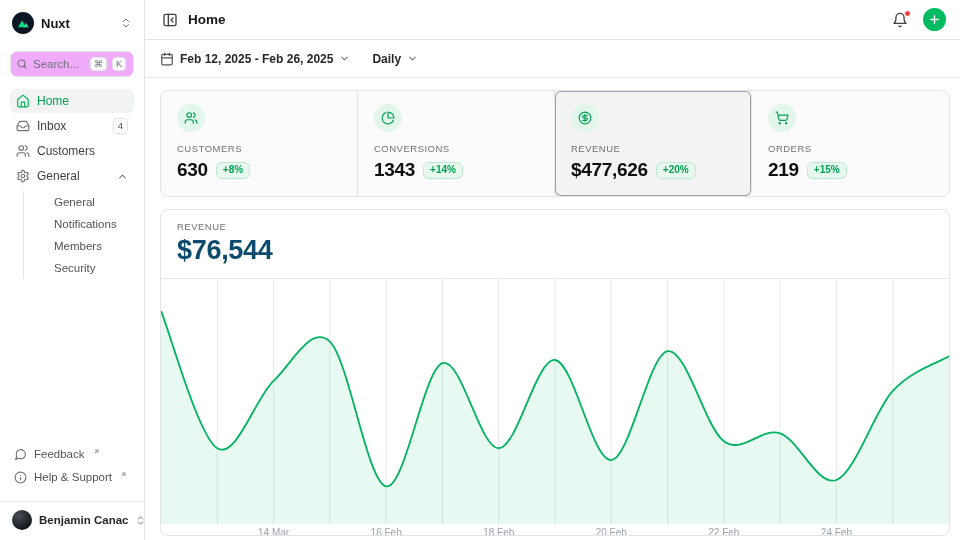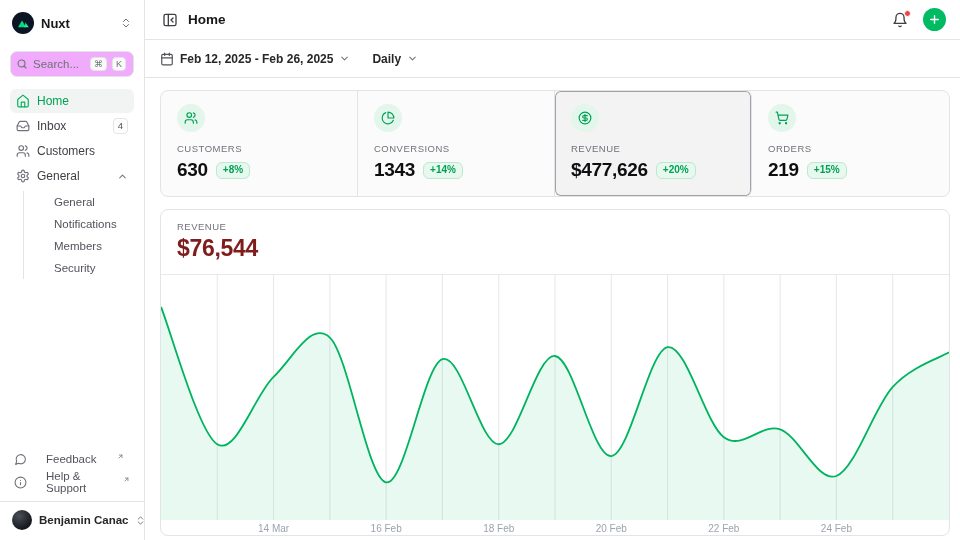--- a/index.html
+++ b/index.html
@@ -54,21 +54,21 @@
   .nav-trail { margin-left:auto; color:#71717a; }
 
   .sub-list { margin:2px 0 0 13px; border-left:1px solid #e4e4e7; padding-left:16px; }
   .sub-item {
     height:22px; display:flex; align-items:center; padding-left:14px;
     font-size:11.5px; color:#52525b; cursor:pointer;
   }
 
   .sidebar-footer { margin-top:auto; display:flex; flex-direction:column; gap:1px; }
   .footer-item {
-    height:22px; display:flex; align-items:center; gap:19px; padding:0 4px;
+    height:22px; display:flex; align-items:flex-start; gap:7px; padding:0 4px;
     font-size:11.5px; color:#52525b; cursor:pointer;
   }
   .footer-item .icon { color:#71717a; }
   .ext-arrow { color:#a1a1aa; margin-left:1px; margin-bottom:6px; }
 
   .user-row {
     border-top:1px solid #e4e4e7; margin:7px -10px 0 -10px;
     padding:8px 12px 2px 12px; display:flex; align-items:center; gap:7px; cursor:pointer;
   }
   .avatar {
@@ -135,21 +135,21 @@
     border:1px solid #bce9d1; border-radius:6px; padding:2.5px 6px; line-height:1;
   }
 
   
   .chart-card {
     margin-top:12px; border:1px solid #e4e4e7; border-radius:8px; background:#fff;
     height:327px; display:flex; flex-direction:column; overflow:hidden;
   }
   .chart-head { padding:11px 16px 12px 16px; border-bottom:1px solid #e9e9eb; }
   .chart-label { font-size:9.5px; letter-spacing:0.5px; color:#71717a; font-weight:500; }
-  .chart-total { margin-top:3px; font-size:23px; font-weight:700; color:#7f1d1d; letter-spacing:-0.3px; }
+  .chart-total { margin-top:3px; font-size:27px; font-weight:700; color:#0c4a6e; letter-spacing:-0.3px; }
   .chart-plot { position:relative; height:246px; }
   .chart-plot svg { width:100%; height:100%; }
   .x-axis { position:relative; height:18px; }
   .x-axis span {
     position:absolute; top:3px; transform:translateX(-50%);
     font-size:10px; color:#9ca3af; white-space:nowrap;
   }
 </style>
 </head>
 <body>

